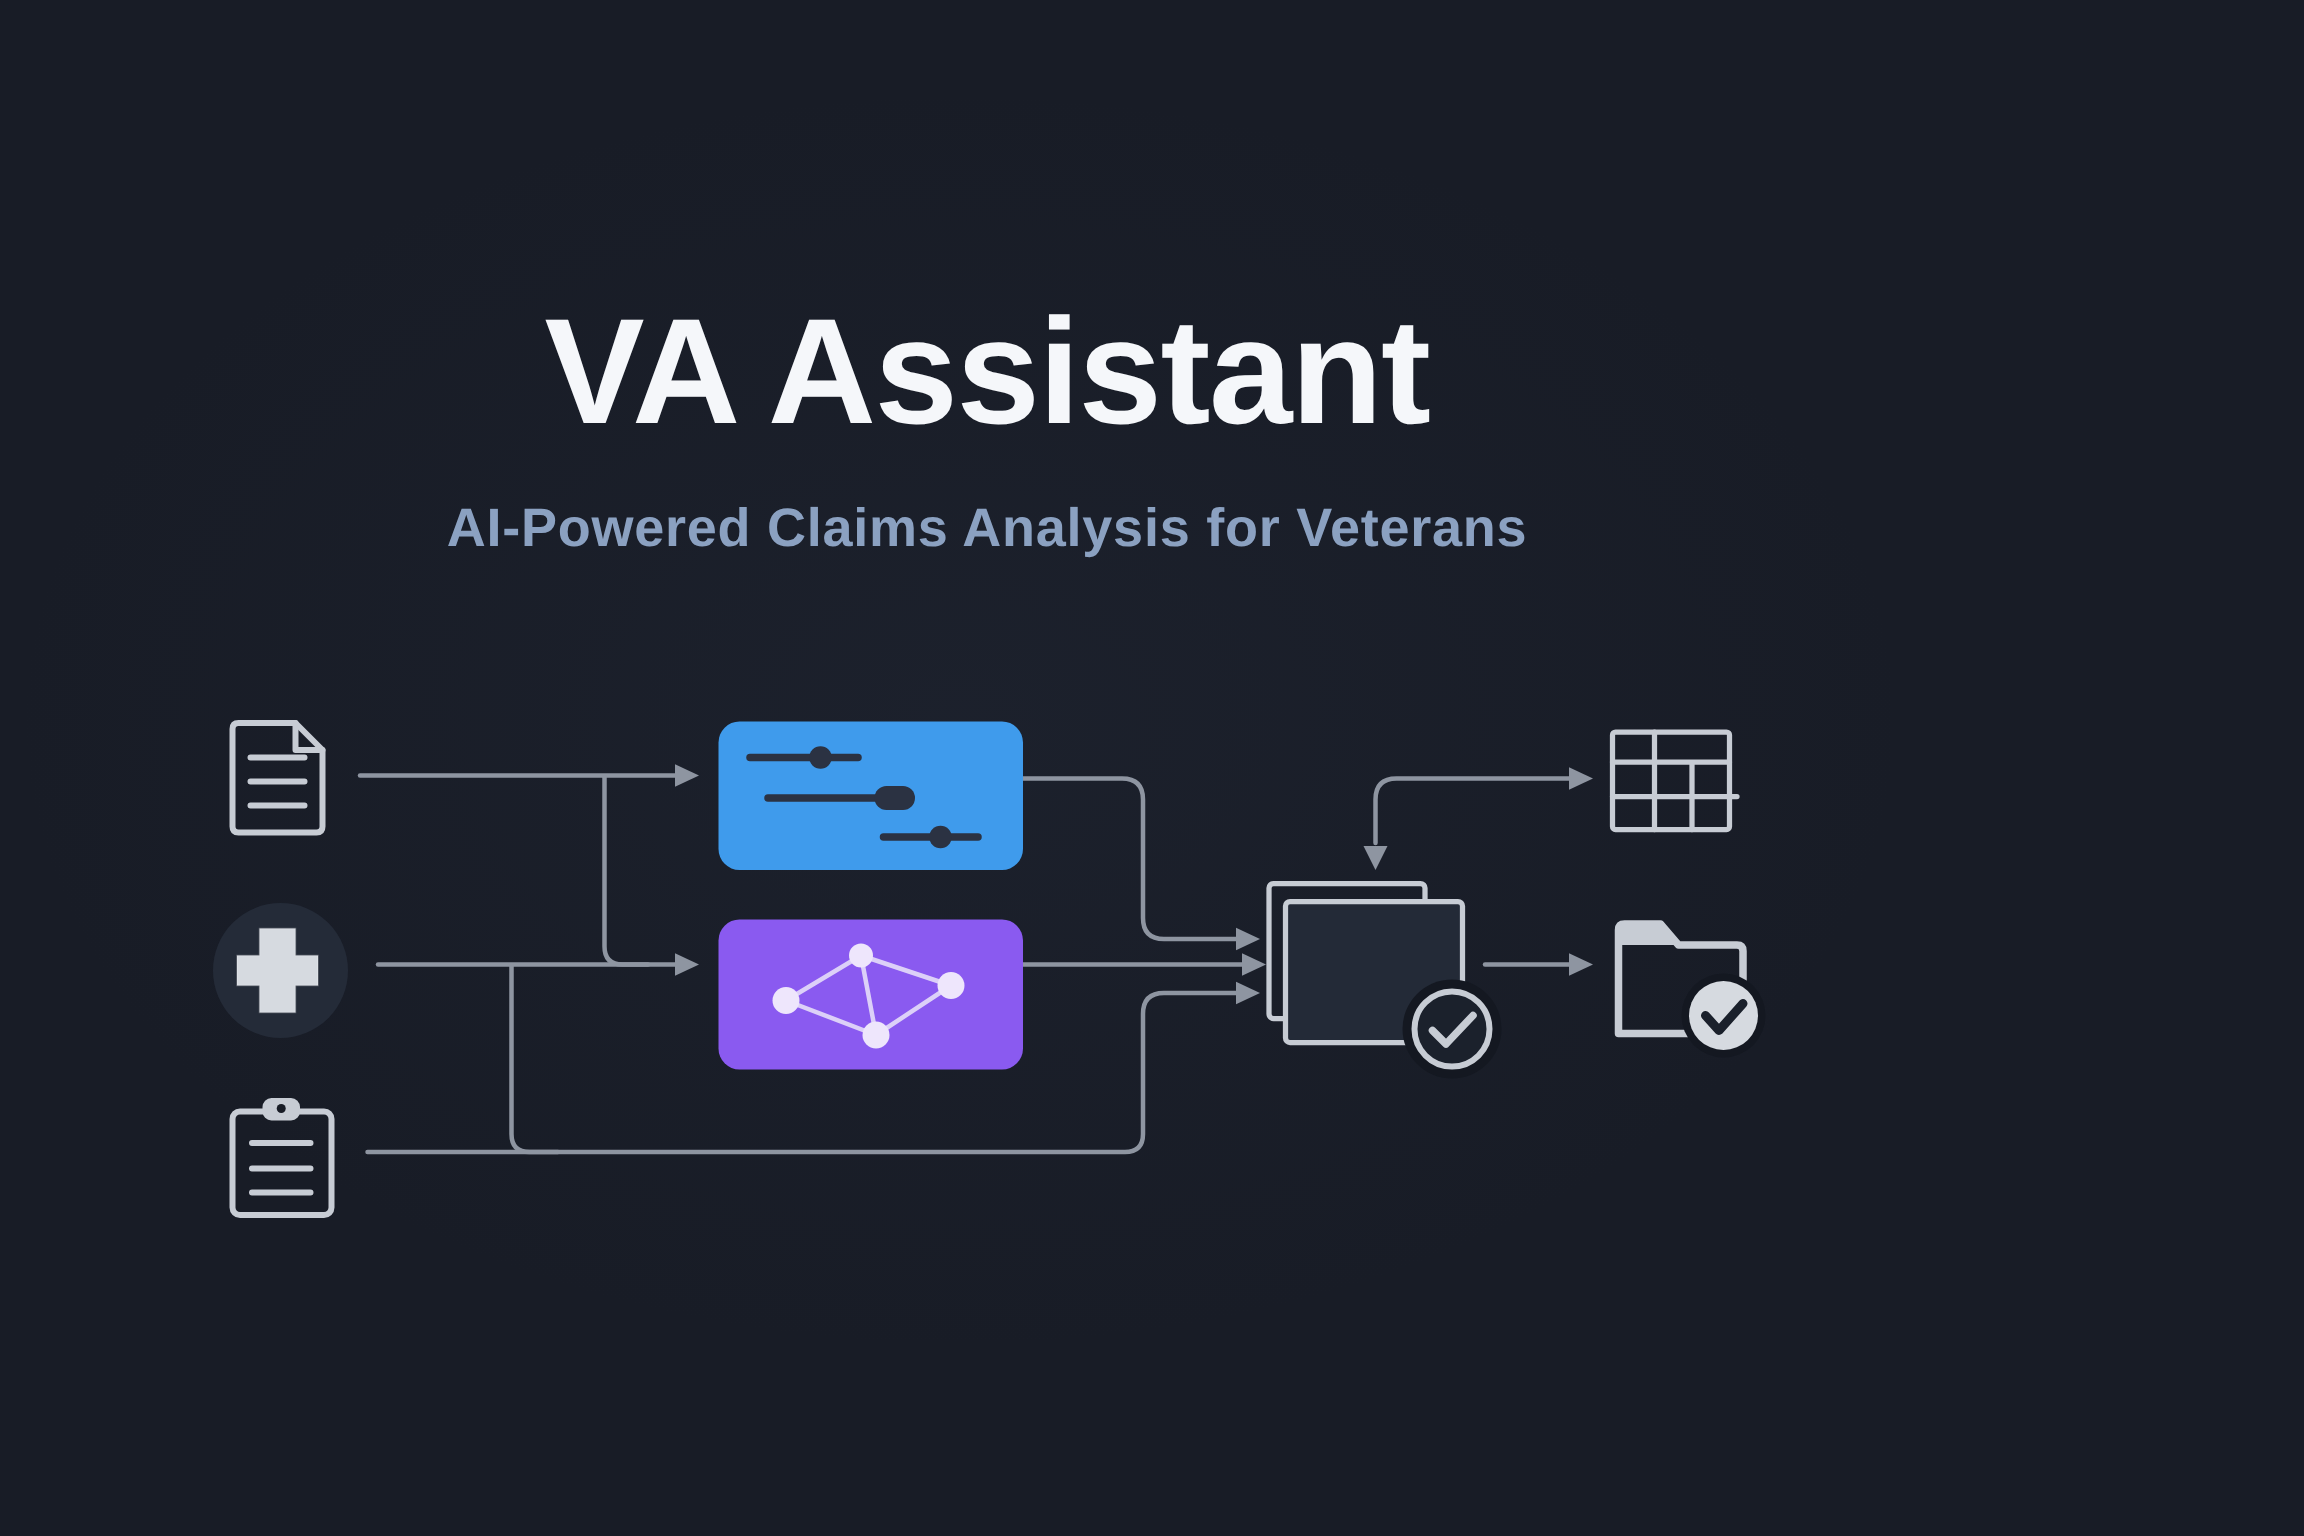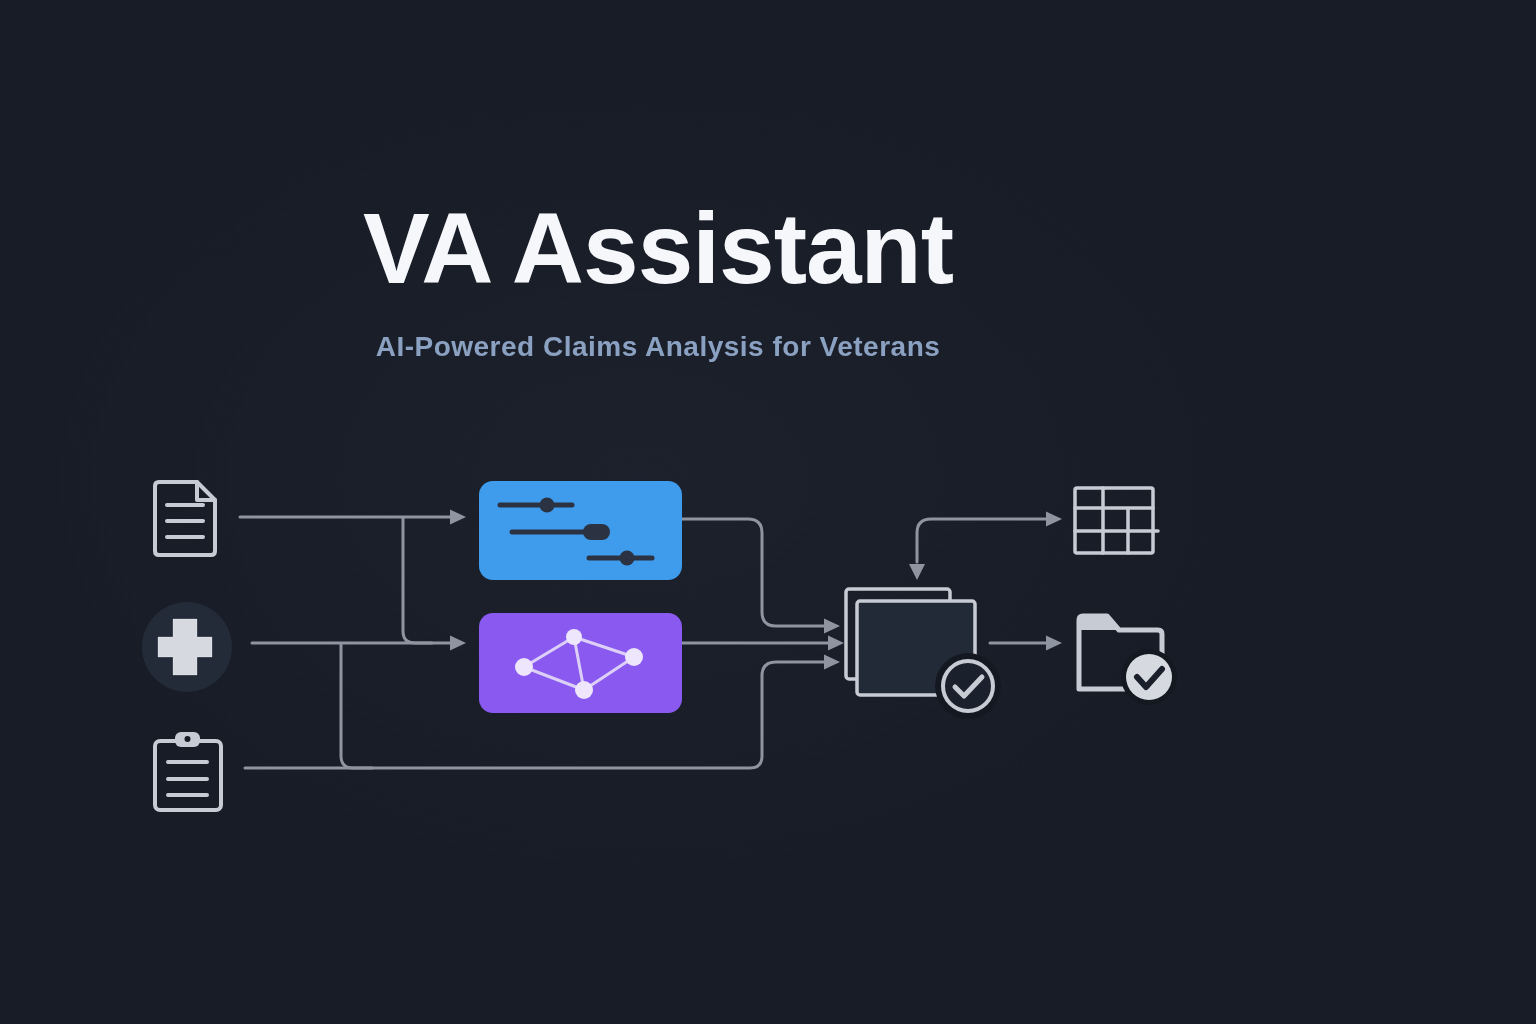--- a/index.html
+++ b/index.html
@@ -19,21 +19,21 @@
     text-align:center;
   }
   .hero h1{
     margin:0;
     font-size:100px;font-weight:700;line-height:1.05;
     letter-spacing:-1px;
     color:var(--title,#f5f7fa);
   }
   .hero .sub{
     margin-top:30px;
-    font-size:28px;font-weight:700;letter-spacing:0.5px;
+    font-size:36px;font-weight:700;letter-spacing:0.5px;
     color:var(--subtitle,#8ba1c1);
   }
   svg.diagram{position:absolute;left:0;top:0;}
   
   .ln{stroke:var(--line,#8e95a1);stroke-width:3;fill:none;stroke-linecap:round;}
   .ah{fill:var(--line,#8e95a1);stroke:none;}
   
   .ic{stroke:var(--icon,#c7ccd4);stroke-width:4;fill:none;stroke-linecap:round;stroke-linejoin:round;}
   .ic-thin{stroke:var(--icon,#c7ccd4);stroke-width:3.5;fill:none;stroke-linecap:round;stroke-linejoin:round;}
   .ic-fill{fill:var(--icon,#c7ccd4);stroke:none;}

